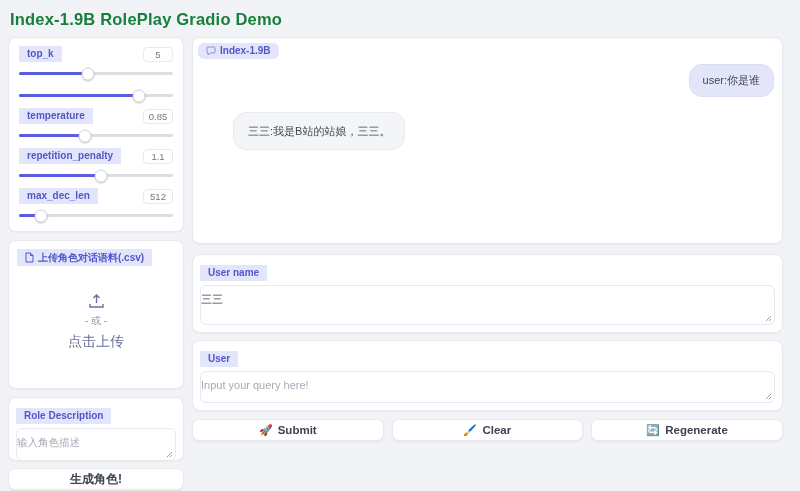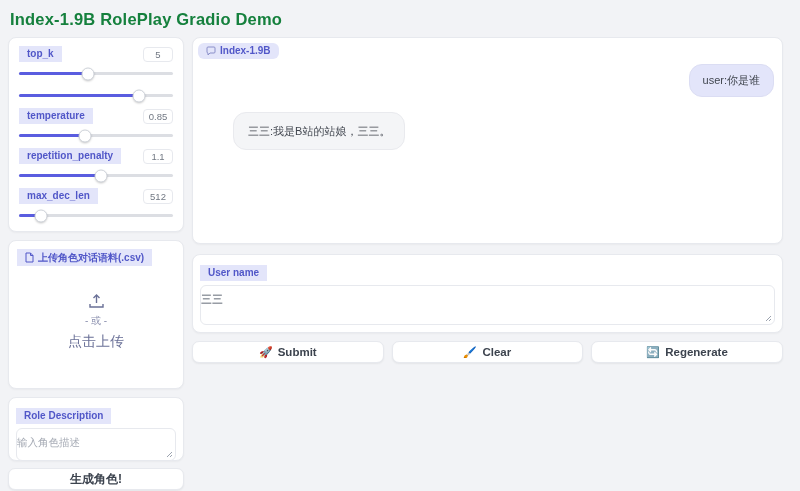--- a/index.html
+++ b/index.html
@@ -231,20 +231,32 @@
         <textarea class="textarea" rows="2" style="height: 40px;">三三</textarea>
         <span class="resize-handle">
           <svg width="7" height="7" viewBox="0 0 7 7" stroke="#9ca3af" stroke-width="1">
             <path d="M6 1 L1 6"></path>
               <path d="M6 4 L4 6"></path>
           </svg>
         </span>
       </div>
     </div>
 
+    <div class="panel field-block user-block">
+      <span class="chip">User</span>
+      <div class="ta-wrap">
+        <textarea class="textarea" rows="1" style="height: 32px;" placeholder="Input your query here!"></textarea>
+        <span class="resize-handle">
+          <svg width="7" height="7" viewBox="0 0 7 7" stroke="#9ca3af" stroke-width="1">
+            <path d="M6 1 L1 6"></path>
+              <path d="M6 4 L4 6"></path>
+          </svg>
+        </span>
+      </div>
+    </div>
 
     <div class="actions">
       <button class="action-btn">
         <span class="action-icon">🚀</span>
         <span>Submit</span>
       </button>
       <button class="action-btn">
         <span class="action-icon">🖌️</span>
         <span>Clear</span>
       </button>

